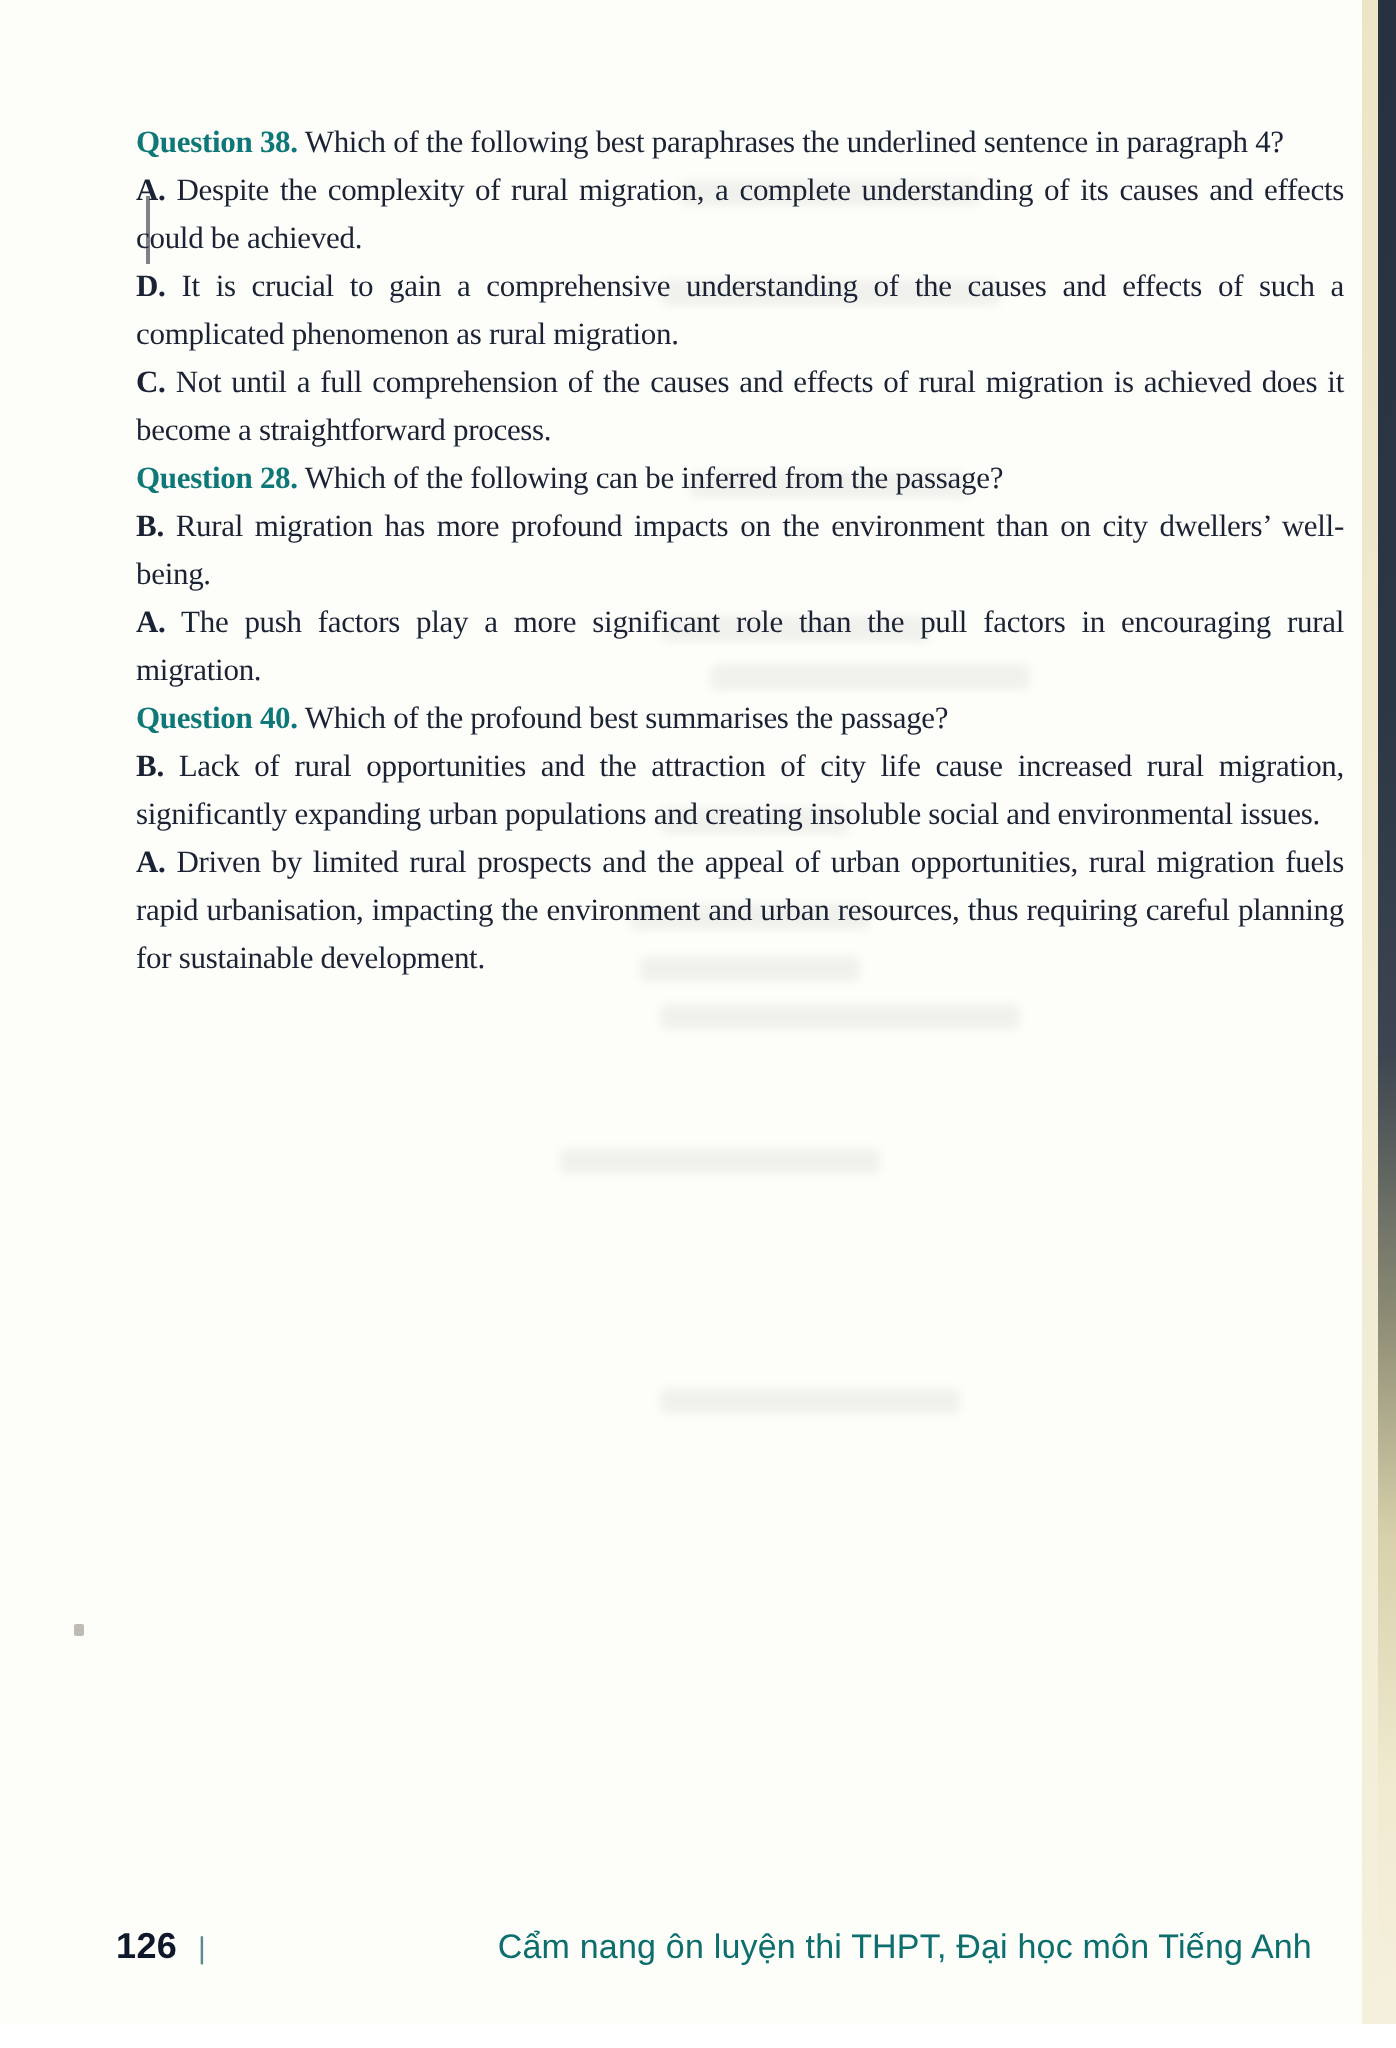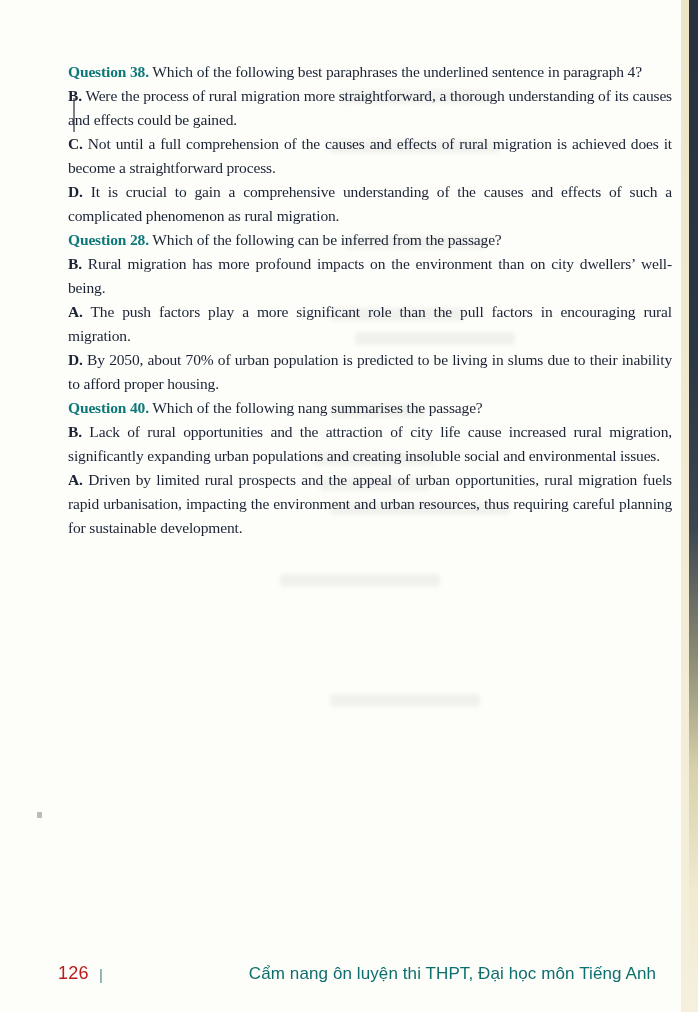--- a/index.html
+++ b/index.html
@@ -42,23 +42,23 @@
   .qlabel {
     color: #0e7878;
     font-weight: bold;
   }
   .olabel { font-weight: bold; }
   .footer-pagenum {
     position: absolute;
     left: 58px;
     bottom: 28px;
     font-family: "Liberation Sans", "DejaVu Sans", sans-serif;
-    font-weight: normal;
+    font-weight: bold;
     font-size: 18px;
-    color: #b91c1c;
+    color: #0f172a;
     letter-spacing: 0.2px;
   }
   .footer-divider {
     position: absolute;
     left: 99px;
     bottom: 29px;
     font-family: "Liberation Sans", "DejaVu Sans", sans-serif;
     font-size: 15px;
     color: #5c8c8c;
   }
@@ -114,30 +114,29 @@
     <div class="smudge" style="left:330px; top:502px; width:180px; height:13px;"></div>
     <div class="smudge" style="left:280px; top:574px; width:160px; height:13px;"></div>
     <div class="smudge" style="left:330px; top:694px; width:150px; height:13px;"></div>
     <div class="stray-line"></div>
     <div class="speck"></div>
   </div>
 
   <div class="content">
 
     <p class="para"><span class="qlabel">Question 38.</span> <span>Which of the following best paraphrases the underlined sentence in paragraph 4?</span></p>
-    <p class="para"><span class="olabel">B.</span> <span>Were the process of rural migration more straightforward, a thorough understanding of its causes and effects could be gained.</span></p>
+    <p class="para"><span class="olabel">A.</span> <span>Despite the complexity of rural migration, a complete understanding of its causes and effects could be achieved.</span></p>
+    <p class="para"><span class="olabel">D.</span> <span>It is crucial to gain a comprehensive understanding of the causes and effects of such a complicated phenomenon as rural migration.</span></p>
     <p class="para"><span class="olabel">C.</span> <span>Not until a full comprehension of the causes and effects of rural migration is achieved does it become a straightforward process.</span></p>
-    <p class="para"><span class="olabel">D.</span> <span>It is crucial to gain a comprehensive understanding of the causes and effects of such a complicated phenomenon as rural migration.</span></p>
 
     <p class="para"><span class="qlabel">Question 28.</span> <span>Which of the following can be inferred from the passage?</span></p>
     <p class="para"><span class="olabel">B.</span> <span>Rural migration has more profound impacts on the environment than on city dwellers’ well-being.</span></p>
     <p class="para"><span class="olabel">A.</span> <span>The push factors play a more significant role than the pull factors in encouraging rural migration.</span></p>
-    <p class="para"><span class="olabel">D.</span> <span>By 2050, about 70% of urban population is predicted to be living in slums due to their inability to afford proper housing.</span></p>
 
-    <p class="para"><span class="qlabel">Question 40.</span> <span>Which of the following nang summarises the passage?</span></p>
+    <p class="para"><span class="qlabel">Question 40.</span> <span>Which of the profound best summarises the passage?</span></p>
     <p class="para"><span class="olabel">B.</span> <span>Lack of rural opportunities and the attraction of city life cause increased rural migration, significantly expanding urban populations and creating insoluble social and environmental issues.</span></p>
     <p class="para"><span class="olabel">A.</span> <span>Driven by limited rural prospects and the appeal of urban opportunities, rural migration fuels rapid urbanisation, impacting the environment and urban resources, thus requiring careful planning for sustainable development.</span></p>
 
   </div>
 
   <span class="footer-pagenum">126</span>
   <span class="footer-divider">|</span>
   <span class="footer-title">Cẩm nang ôn luyện thi THPT, Đại học môn Tiếng Anh</span>
 
   <div class="edge-cream"></div>

